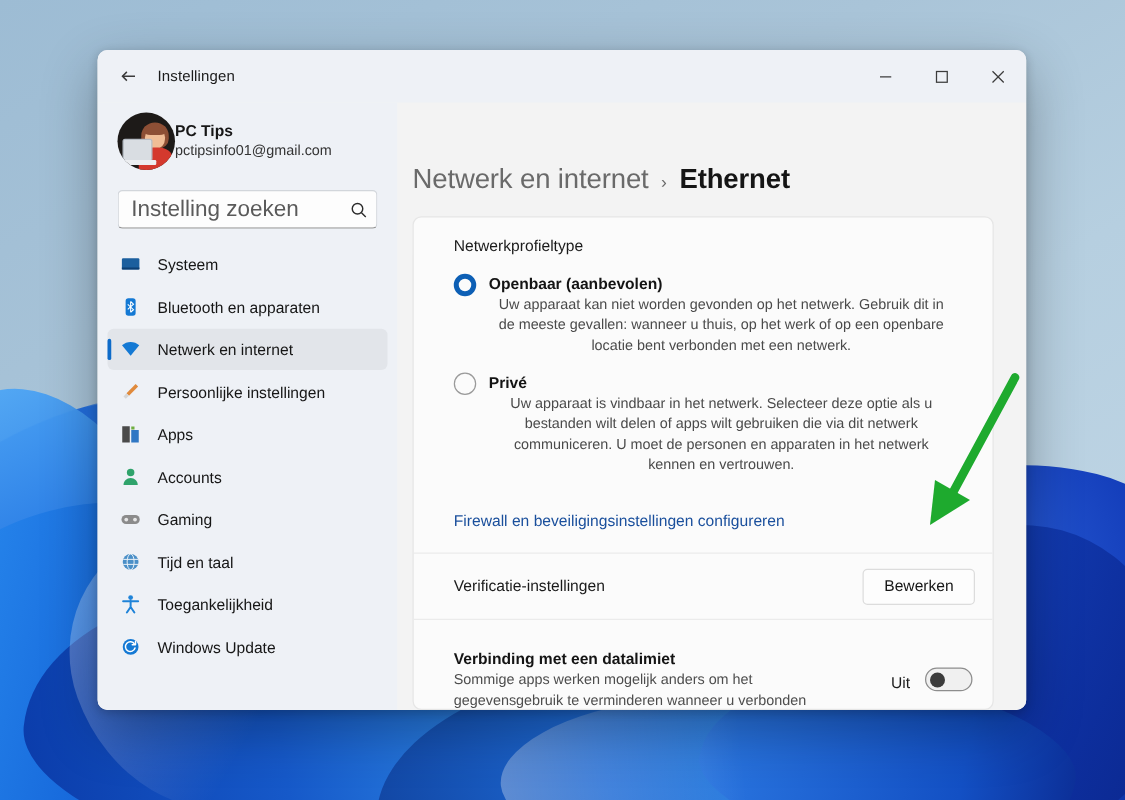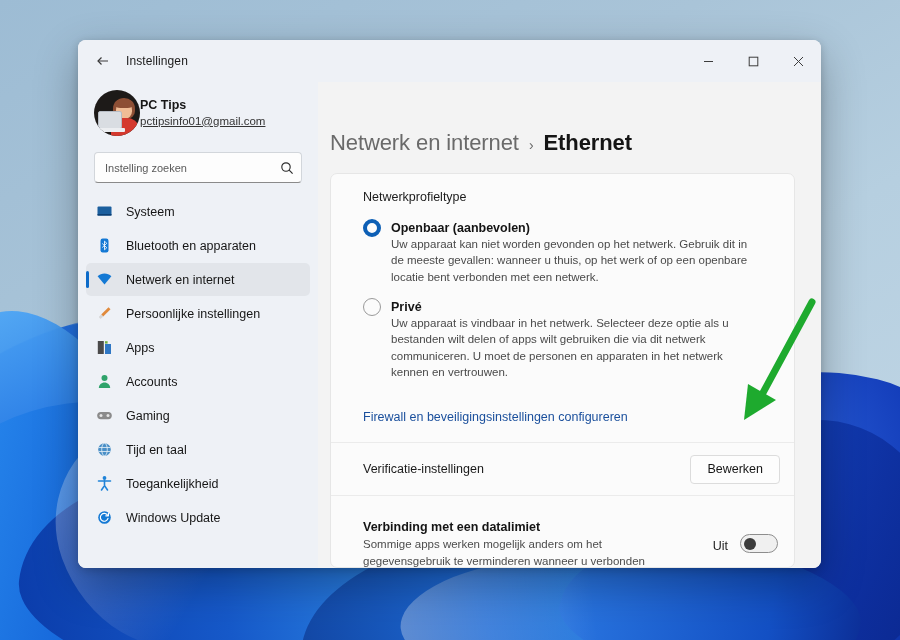--- a/index.html
+++ b/index.html
@@ -189,34 +189,34 @@
   }
   .av-laptop-base {
     width: 30px; height: 4px;
     background: #eceef1;
     border-radius: 1px;
     left: 1px; top: 38px;
   }
 
   #account-text { line-height: 1.35; }
   #account-name { font-size: 12.5px; font-weight: bold; color: #171717; }
-  #account-email { font-size: 11.5px; color: #343434; text-decoration: underline; }
+  #account-email { font-size: 11.5px; color: #343434; }
 
   #search-wrap {
     margin: 6px 16px 4px 16px;
     position: relative;
   }
   #search-input {
     width: 100%;
     height: 31px;
     border: 1px solid #d2d6db;
     border-bottom: 1px solid #8a8a8a;
     border-radius: 4px;
     background: #fdfdfd;
-    font-size: 11px;
+    font-size: 18px;
     color: #1b1b1b;
     padding: 0 30px 0 10px;
     font-family: "Liberation Sans", sans-serif;
     outline: none;
   }
   #search-input::placeholder { color: #5a5a5a; }
   #search-icon-box {
     position: absolute; right: 8px; top: 0; height: 31px;
     display: flex; align-items: center;
     color: #2b2b2b;
@@ -303,20 +303,21 @@
   .radio.off {
     border: 1.5px solid #9a9a9a;
     background: #fbfbfb;
   }
   .radio-text { min-width: 0; }
   .radio-title { font-size: 12.5px; font-weight: bold; color: #141414; margin-bottom: 2px; }
   .radio-desc {
     font-size: 11.5px; color: #4a4a4a;
     line-height: 1.42;
     max-width: 372px;
+    text-align: center;
   }
 
   .link {
     display: inline-block;
     font-size: 12.5px;
     color: #1a4f9c;
     cursor: pointer;
     text-decoration: none;
   }
   #firewall-link { margin: 16px 0 18px 32px; }

